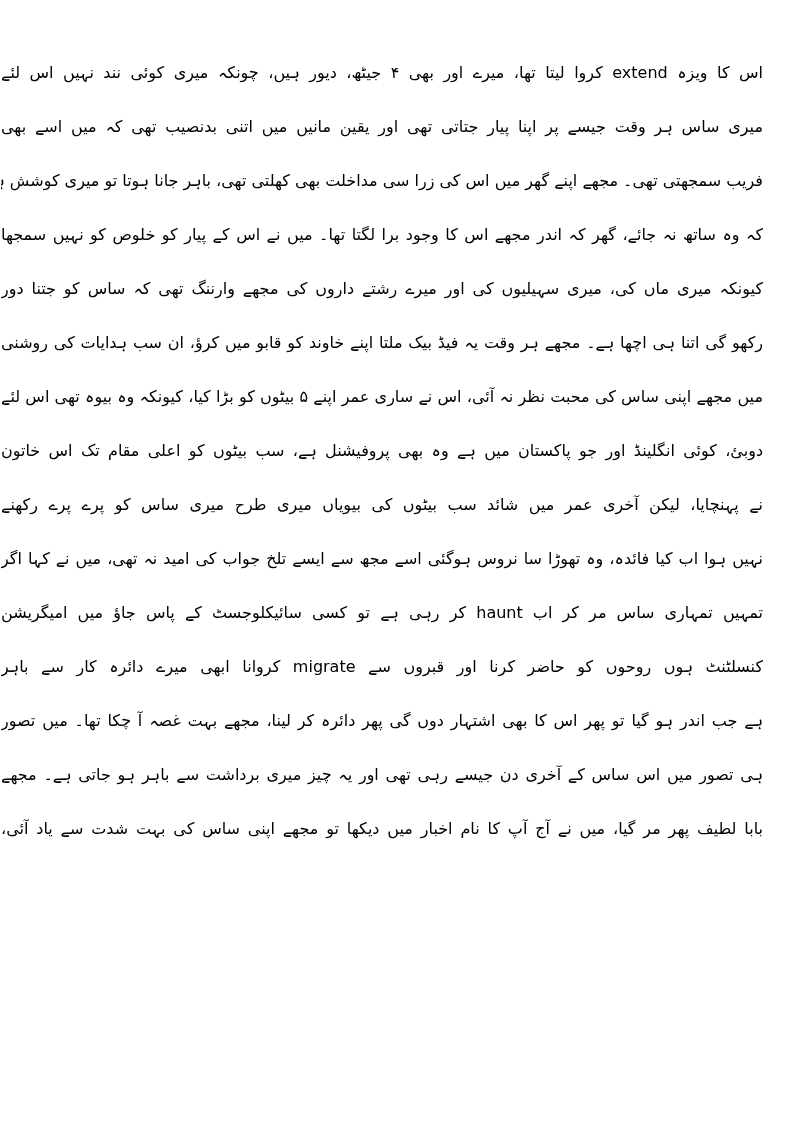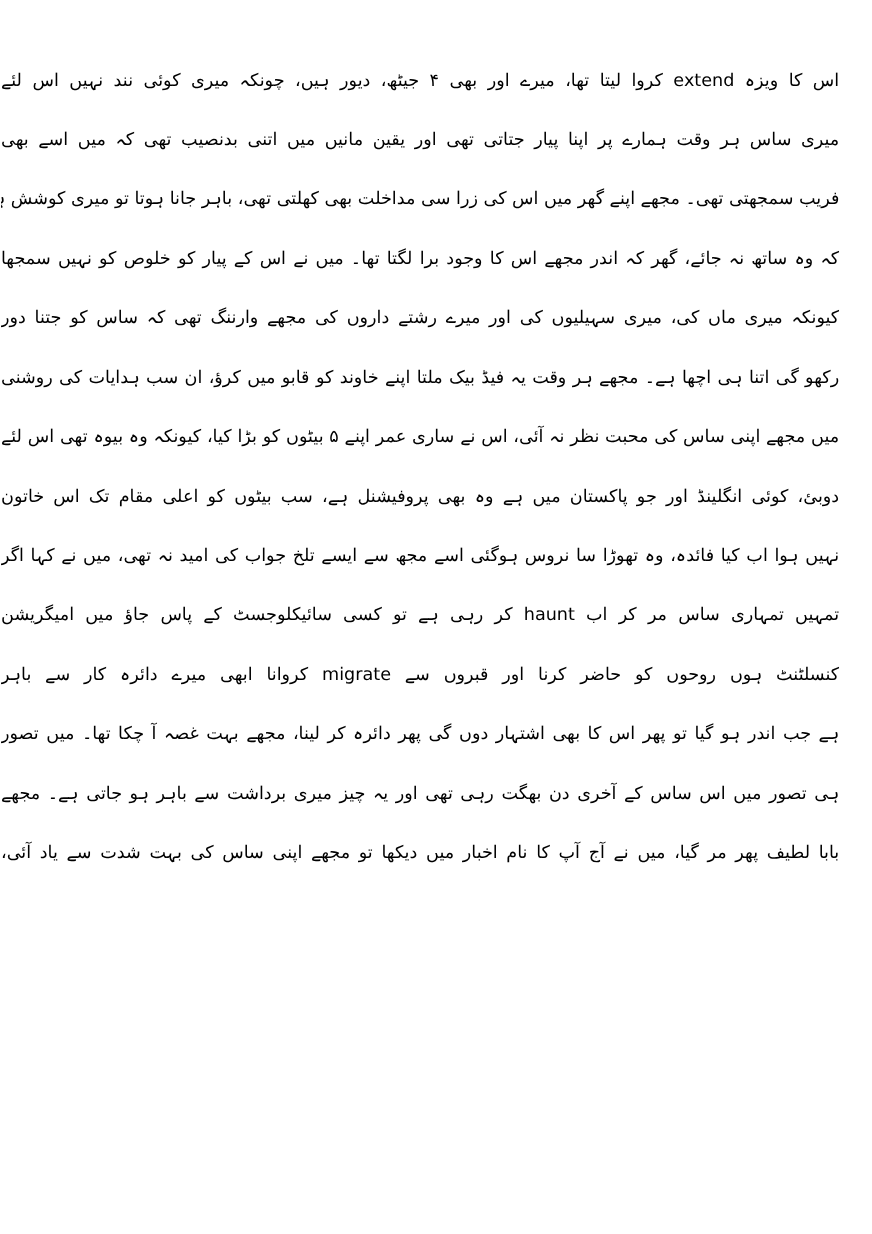--- a/index.html
+++ b/index.html
@@ -37,27 +37,28 @@
     overflow: hidden;
     direction: rtl;
   }
 </style>
 </head>
 <body>
 
 <div class="page">
   <div class="content">
     <div class="line">اس کا ویزہ extend کروا لیتا تھا، میرے اور بھی ۴ جیٹھ، دیور ہیں، چونکہ میری کوئی نند نہیں اس لئے</div>
-    <div class="line">میری ساس ہر وقت ہمارے پر اپنا پیار جتاتی تھی اور یقین مانیں میں اتنی بدنصیب تھی کہ میں اسے بھی</div>
+    <div class="line">میری ساس ہر وقت جیسے پر اپنا پیار جتاتی تھی اور یقین مانیں میں اتنی بدنصیب تھی کہ میں اسے بھی</div>
     <div class="line">فریب سمجھتی تھی۔ مجھے اپنے گھر میں اس کی زرا سی مداخلت بھی کھلتی تھی، باہر جانا ہوتا تو میری کوشش ہوتی</div>
     <div class="line">کہ وہ ساتھ نہ جائے، گھر کہ اندر مجھے اس کا وجود برا لگتا تھا۔ میں نے اس کے پیار کو خلوص کو نہیں سمجھا</div>
     <div class="line">کیونکہ میری ماں کی، میری سہیلیوں کی اور میرے رشتے داروں کی مجھے وارننگ تھی کہ ساس کو جتنا دور</div>
     <div class="line">رکھو گی اتنا ہی اچھا ہے۔ مجھے ہر وقت یہ فیڈ بیک ملتا اپنے خاوند کو قابو میں کرؤ، ان سب ہدایات کی روشنی</div>
     <div class="line">میں مجھے اپنی ساس کی محبت نظر نہ آئی، اس نے ساری عمر اپنے ۵ بیٹوں کو بڑا کیا، کیونکہ وہ بیوہ تھی اس لئے</div>
     <div class="line">دوبئ، کوئی انگلینڈ اور جو پاکستان میں ہے وہ بھی پروفیشنل ہے، سب بیٹوں کو اعلی مقام تک اس خاتون</div>
+    <div class="line">نے پہنچایا، لیکن آخری عمر میں شائد سب بیٹوں کی بیویاں میری طرح میری ساس کو پرے پرے رکھنے</div>
     <div class="line">نہیں ہوا اب کیا فائدہ، وہ تھوڑا سا نروس ہوگئی اسے مجھ سے ایسے تلخ جواب کی امید نہ تھی، میں نے کہا اگر</div>
     <div class="line">تمہیں تمہاری ساس مر کر اب haunt کر رہی ہے تو کسی سائیکلوجسٹ کے پاس جاؤ میں امیگریشن</div>
     <div class="line">کنسلٹنٹ ہوں روحوں کو حاضر کرنا اور قبروں سے migrate کروانا ابھی میرے دائرہ کار سے باہر</div>
     <div class="line">ہے جب اندر ہو گیا تو پھر اس کا بھی اشتہار دوں گی پھر دائرہ کر لینا، مجھے بہت غصہ آ چکا تھا۔ میں تصور</div>
-    <div class="line">ہی تصور میں اس ساس کے آخری دن بھگت رہی تھی اور یہ چیز میری برداشت سے باہر ہو جاتی ہے۔ مجھے</div>
+    <div class="line">ہی تصور میں اس ساس کے آخری دن جیسے رہی تھی اور یہ چیز میری برداشت سے باہر ہو جاتی ہے۔ مجھے</div>
     <div class="line">بابا لطیف پھر مر گیا، میں نے آج آپ کا نام اخبار میں دیکھا تو مجھے اپنی ساس کی بہت شدت سے یاد آئی،</div>
   </div>
 </div>
 
 </body></html>

